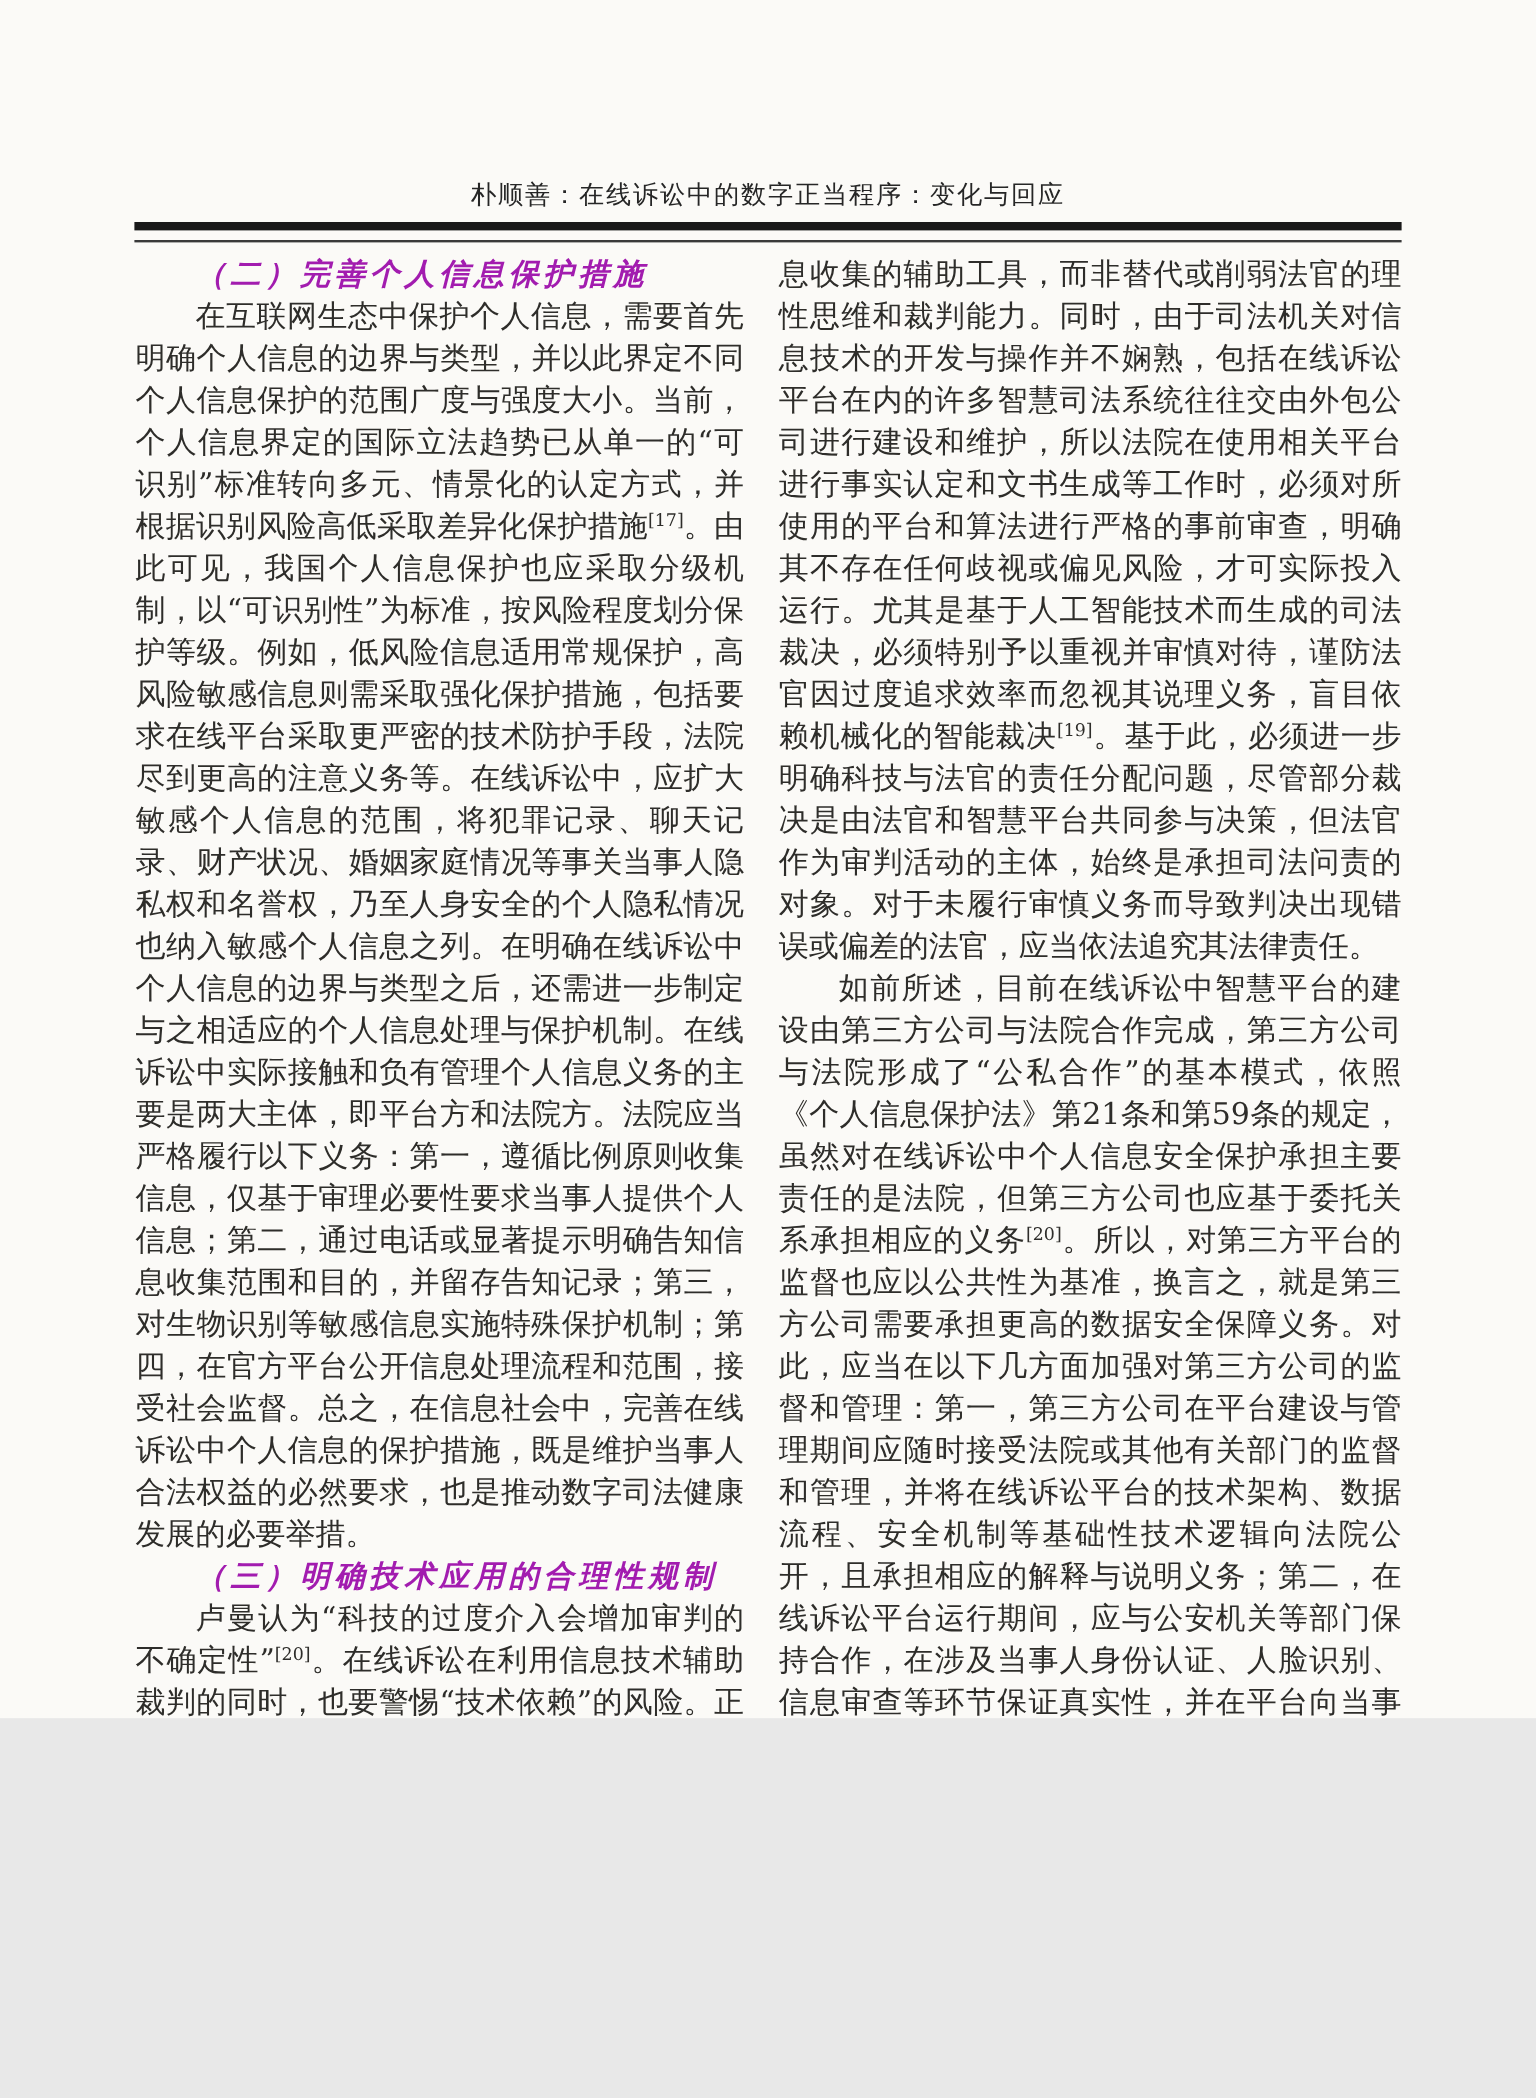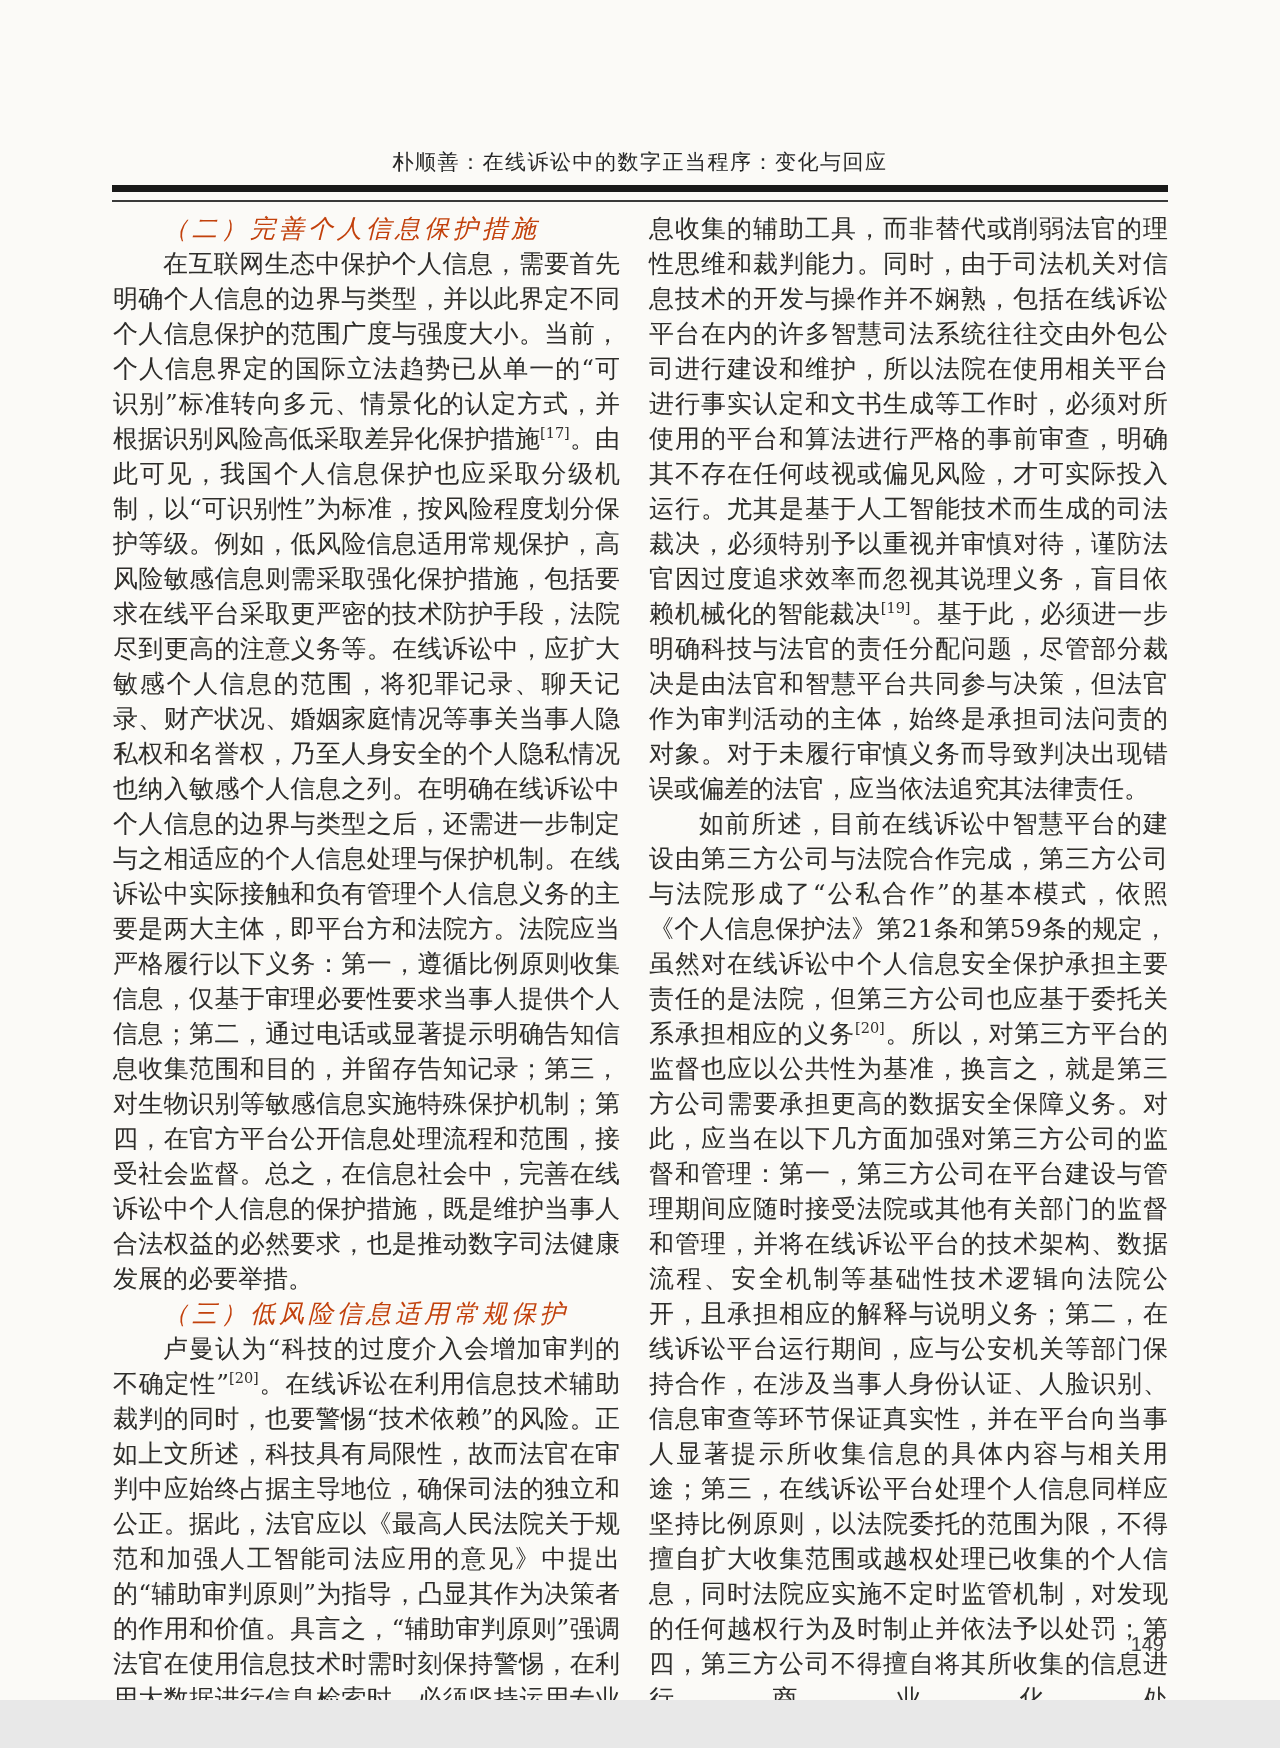--- a/index.html
+++ b/index.html
@@ -3,21 +3,21 @@
 <meta charset="utf-8">
 <style>
   html, body {
     margin: 0;
     padding: 0;
     background: #e8e8e8;
   }
   .page {
     position: relative;
     width: 1280px;
-    height: 1700px;
+    height: 1432px;
     margin: 0 auto;
     background: #fbfaf7;
     font-family: "DejaVu Serif", serif;
     color: #2e2d2a;
     overflow: hidden;
   }
   .running-head {
     position: absolute;
     top: 148px;
     left: 0;
@@ -52,24 +52,24 @@
     text-justify: inter-ideograph;
     color: #2e2d2a;
   }
   .col-left  { left: 113px;  width: 507px; }
   .col-right { left: 649px;  width: 519px; }
   .block { margin: 0; }
   .block.indent { text-indent: 2em; }
   .block.cont { text-align-last: justify; }
   .block.heading {
     text-indent: 2em;
-    font-weight: 400;
+    font-weight: 700;
     font-style: italic;
     letter-spacing: 4px;
-    color: #c2410c;
+    color: #a21caf;
   }
   sup.ref {
     font-size: 0.58em;
     line-height: 0;
     vertical-align: super;
     letter-spacing: 0;
     margin-top: 48px;
   }
   .page-number {
     position: absolute;
@@ -86,21 +86,21 @@
 <body>
 
 <div class="page">
   <div class="running-head">朴顺善：在线诉讼中的数字正当程序：变化与回应</div>
   <div class="rule-thick"></div>
   <div class="rule-thin"></div>
 
   <div class="col col-left">
       <div class="block heading indent">（二）完善个人信息保护措施</div>
       <div class="block para indent">在互联网生态中保护个人信息，需要首先明确个人信息的边界与类型，并以此界定不同个人信息保护的范围广度与强度大小。当前，个人信息界定的国际立法趋势已从单一的“可识别”标准转向多元、情景化的认定方式，并根据识别风险高低采取差异化保护措施<sup class="ref">[17]</sup>。由此可见，我国个人信息保护也应采取分级机制，以“可识别性”为标准，按风险程度划分保护等级。例如，低风险信息适用常规保护，高风险敏感信息则需采取强化保护措施，包括要求在线平台采取更严密的技术防护手段，法院尽到更高的注意义务等。在线诉讼中，应扩大敏感个人信息的范围，将犯罪记录、聊天记录、财产状况、婚姻家庭情况等事关当事人隐私权和名誉权，乃至人身安全的个人隐私情况也纳入敏感个人信息之列。在明确在线诉讼中个人信息的边界与类型之后，还需进一步制定与之相适应的个人信息处理与保护机制。在线诉讼中实际接触和负有管理个人信息义务的主要是两大主体，即平台方和法院方。法院应当严格履行以下义务：第一，遵循比例原则收集信息，仅基于审理必要性要求当事人提供个人信息；第二，通过电话或显著提示明确告知信息收集范围和目的，并留存告知记录；第三，对生物识别等敏感信息实施特殊保护机制；第四，在官方平台公开信息处理流程和范围，接受社会监督。总之，在信息社会中，完善在线诉讼中个人信息的保护措施，既是维护当事人合法权益的必然要求，也是推动数字司法健康发展的必要举措。</div>
-      <div class="block heading indent">（三）低风险信息适用常规保护</div>
+      <div class="block heading indent">（三）明确技术应用的合理性规制</div>
       <div class="block para indent cont">卢曼认为“科技的过度介入会增加审判的不确定性”<sup class="ref">[20]</sup>。在线诉讼在利用信息技术辅助裁判的同时，也要警惕“技术依赖”的风险。正如上文所述，科技具有局限性，故而法官在审判中应始终占据主导地位，确保司法的独立和公正。据此，法官应以《最高人民法院关于规范和加强人工智能司法应用的意见》中提出的“辅助审判原则”为指导，凸显其作为决策者的作用和价值。具言之，“辅助审判原则”强调法官在使用信息技术时需时刻保持警惕，在利用大数据进行信息检索时，必须坚持运用专业的法律知识进行独立判断，确保科技仅是信</div>
     </div>
   <div class="col col-right">
       <div class="block para">息收集的辅助工具，而非替代或削弱法官的理性思维和裁判能力。同时，由于司法机关对信息技术的开发与操作并不娴熟，包括在线诉讼平台在内的许多智慧司法系统往往交由外包公司进行建设和维护，所以法院在使用相关平台进行事实认定和文书生成等工作时，必须对所使用的平台和算法进行严格的事前审查，明确其不存在任何歧视或偏见风险，才可实际投入运行。尤其是基于人工智能技术而生成的司法裁决，必须特别予以重视并审慎对待，谨防法官因过度追求效率而忽视其说理义务，盲目依赖机械化的智能裁决<sup class="ref">[19]</sup>。基于此，必须进一步明确科技与法官的责任分配问题，尽管部分裁决是由法官和智慧平台共同参与决策，但法官作为审判活动的主体，始终是承担司法问责的对象。对于未履行审慎义务而导致判决出现错误或偏差的法官，应当依法追究其法律责任。</div>
       <div class="block para indent cont">如前所述，目前在线诉讼中智慧平台的建设由第三方公司与法院合作完成，第三方公司与法院形成了“公私合作”的基本模式，依照《个人信息保护法》第21条和第59条的规定，虽然对在线诉讼中个人信息安全保护承担主要责任的是法院，但第三方公司也应基于委托关系承担相应的义务<sup class="ref">[20]</sup>。所以，对第三方平台的监督也应以公共性为基准，换言之，就是第三方公司需要承担更高的数据安全保障义务。对此，应当在以下几方面加强对第三方公司的监督和管理：第一，第三方公司在平台建设与管理期间应随时接受法院或其他有关部门的监督和管理，并将在线诉讼平台的技术架构、数据流程、安全机制等基础性技术逻辑向法院公开，且承担相应的解释与说明义务；第二，在线诉讼平台运行期间，应与公安机关等部门保持合作，在涉及当事人身份认证、人脸识别、信息审查等环节保证真实性，并在平台向当事人显著提示所收集信息的具体内容与相关用途；第三，在线诉讼平台处理个人信息同样应坚持比例原则，以法院委托的范围为限，不得擅自扩大收集范围或越权处理已收集的个人信息，同时法院应实施不定时监管机制，对发现的任何越权行为及时制止并依法予以处罚；第四，第三方公司不得擅自将其所收集的信息进行商业化处</div>
     </div>
 
   <div class="page-number">149</div>
 </div>
 

